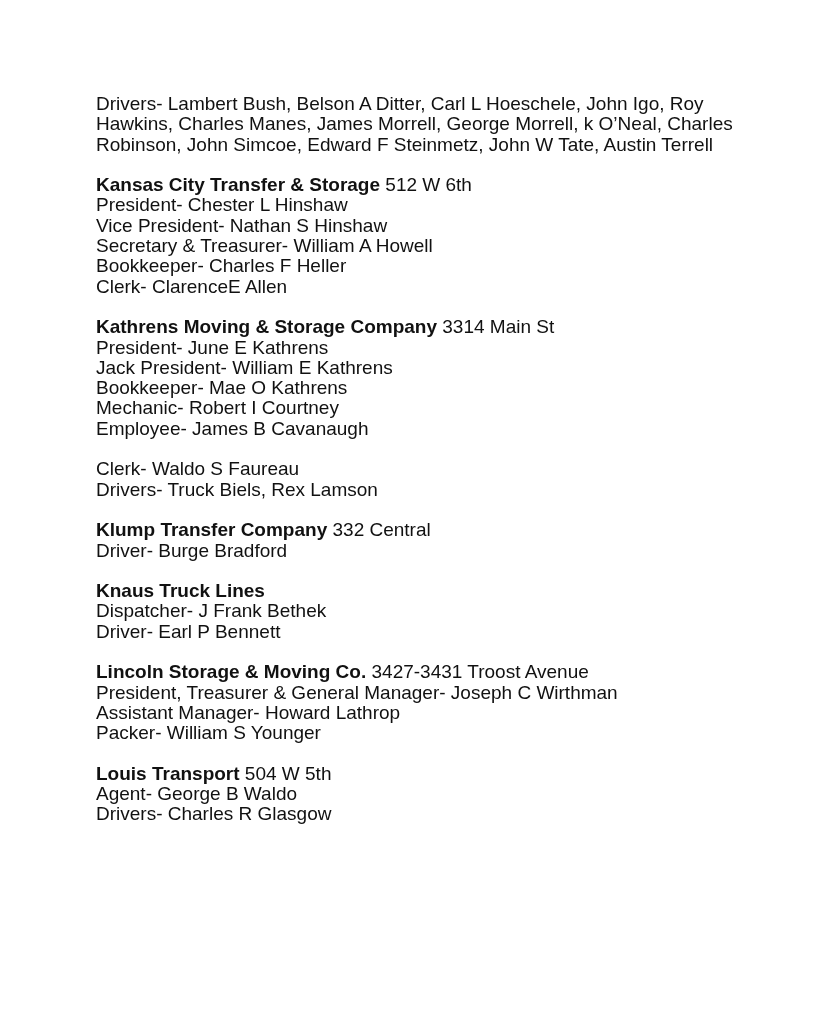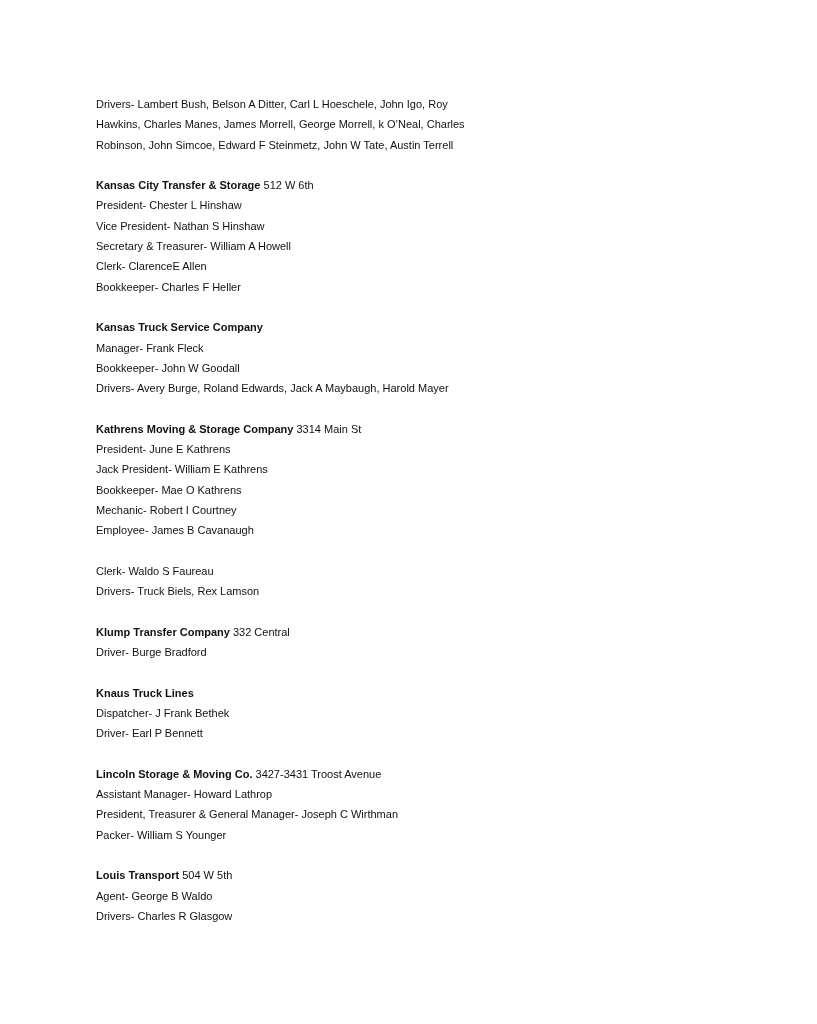--- a/index.html
+++ b/index.html
@@ -13,21 +13,21 @@
       position: relative;
       overflow: hidden;
       font-family: "Liberation Sans", sans-serif;
       color: #111111;
     }
     .page {
       position: absolute;
       left: 96px;
       top: 94px;
       width: 640px;
-      font-size: 11px;
+      font-size: 19px;
       line-height: 20.3px;
     }
     .para {
       margin: 0 0 20.3px 0;
     }
     .line {
       display: block;
       white-space: nowrap;
     }
     .bold {
@@ -43,30 +43,24 @@
     <span class="line">Drivers- Lambert Bush, Belson A Ditter, Carl L Hoeschele, John Igo, Roy</span>
     <span class="line">Hawkins, Charles Manes, James Morrell, George Morrell, k O’Neal, Charles</span>
     <span class="line">Robinson, John Simcoe, Edward F Steinmetz, John W Tate, Austin Terrell</span>
   </div>
 
   <div class="para">
     <span class="line"><span class="bold">Kansas City Transfer &amp; Storage</span> <span>512 W 6th</span></span>
     <span class="line">President- Chester L Hinshaw</span>
     <span class="line">Vice President- Nathan S Hinshaw</span>
     <span class="line">Secretary &amp; Treasurer- William A Howell</span>
+    <span class="line">Bookkeeper- Charles F Heller</span>
     <span class="line">Clerk- ClarenceE Allen</span>
-    <span class="line">Bookkeeper- Charles F Heller</span>
   </div>
 
-  <div class="para">
-    <span class="line"><span class="bold">Kansas Truck Service Company</span></span>
-    <span class="line">Manager- Frank Fleck</span>
-    <span class="line">Bookkeeper- John W Goodall</span>
-    <span class="line">Drivers- Avery Burge, Roland Edwards, Jack A Maybaugh, Harold Mayer</span>
-  </div>
 
   <div class="para">
     <span class="line"><span class="bold">Kathrens Moving &amp; Storage Company</span> <span>3314 Main St</span></span>
     <span class="line">President- June E Kathrens</span>
     <span class="line">Jack President- William E Kathrens</span>
     <span class="line">Bookkeeper- Mae O Kathrens</span>
     <span class="line">Mechanic- Robert I Courtney</span>
     <span class="line">Employee- James B Cavanaugh</span>
   </div>
 
@@ -81,22 +75,22 @@
   </div>
 
   <div class="para">
     <span class="line"><span class="bold">Knaus Truck Lines</span></span>
     <span class="line">Dispatcher- J Frank Bethek</span>
     <span class="line">Driver- Earl P Bennett</span>
   </div>
 
   <div class="para">
     <span class="line"><span class="bold">Lincoln Storage &amp; Moving Co.</span> <span>3427-3431 Troost Avenue</span></span>
+    <span class="line">President, Treasurer &amp; General Manager- Joseph C Wirthman</span>
     <span class="line">Assistant Manager- Howard Lathrop</span>
-    <span class="line">President, Treasurer &amp; General Manager- Joseph C Wirthman</span>
     <span class="line">Packer- William S Younger</span>
   </div>
 
   <div class="para">
     <span class="line"><span class="bold">Louis Transport</span> <span>504 W 5th</span></span>
     <span class="line">Agent- George B Waldo</span>
     <span class="line">Drivers- Charles R Glasgow</span>
   </div>
 
 </div>

